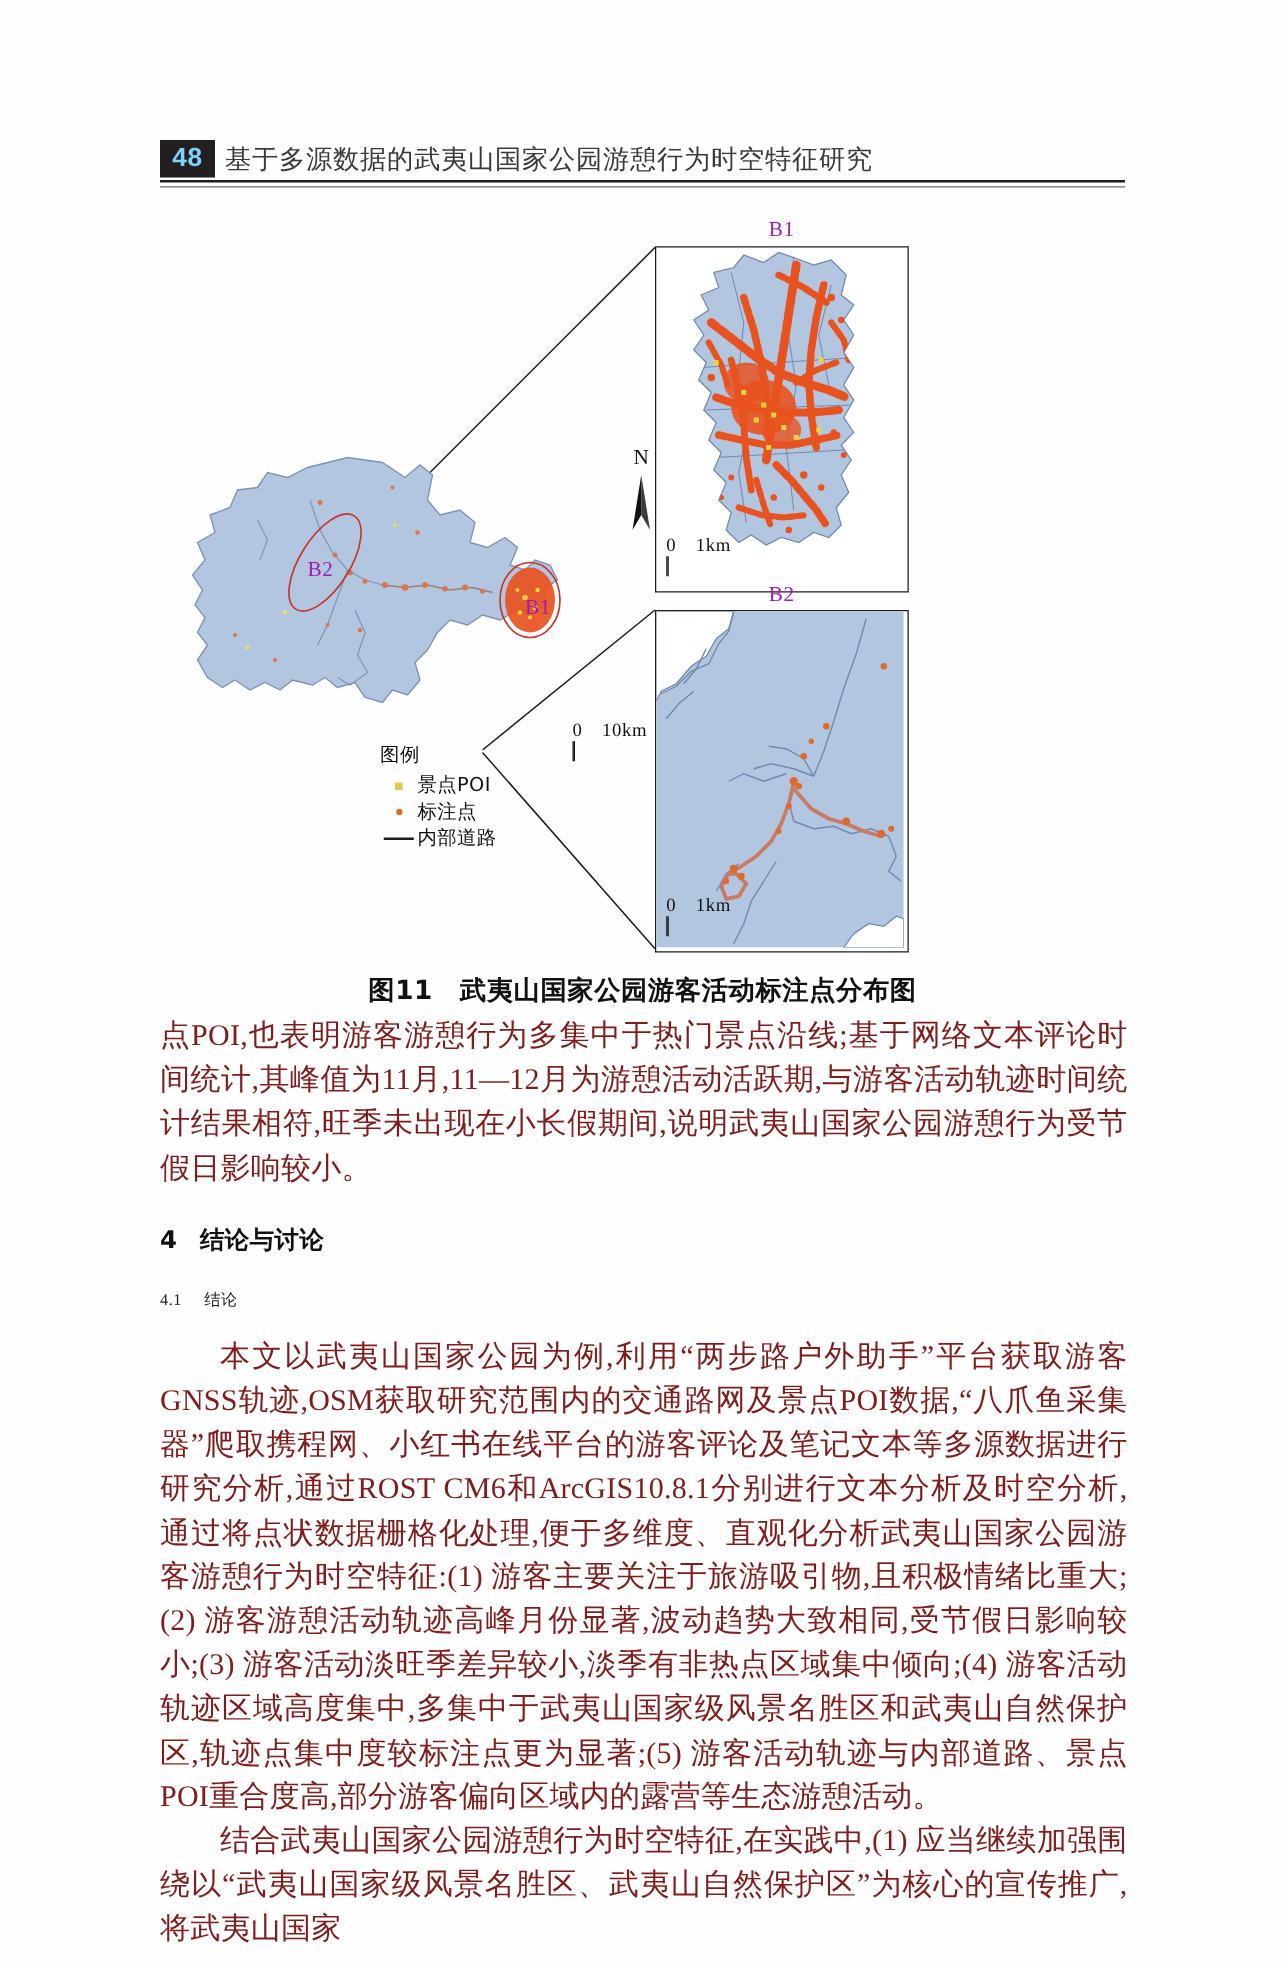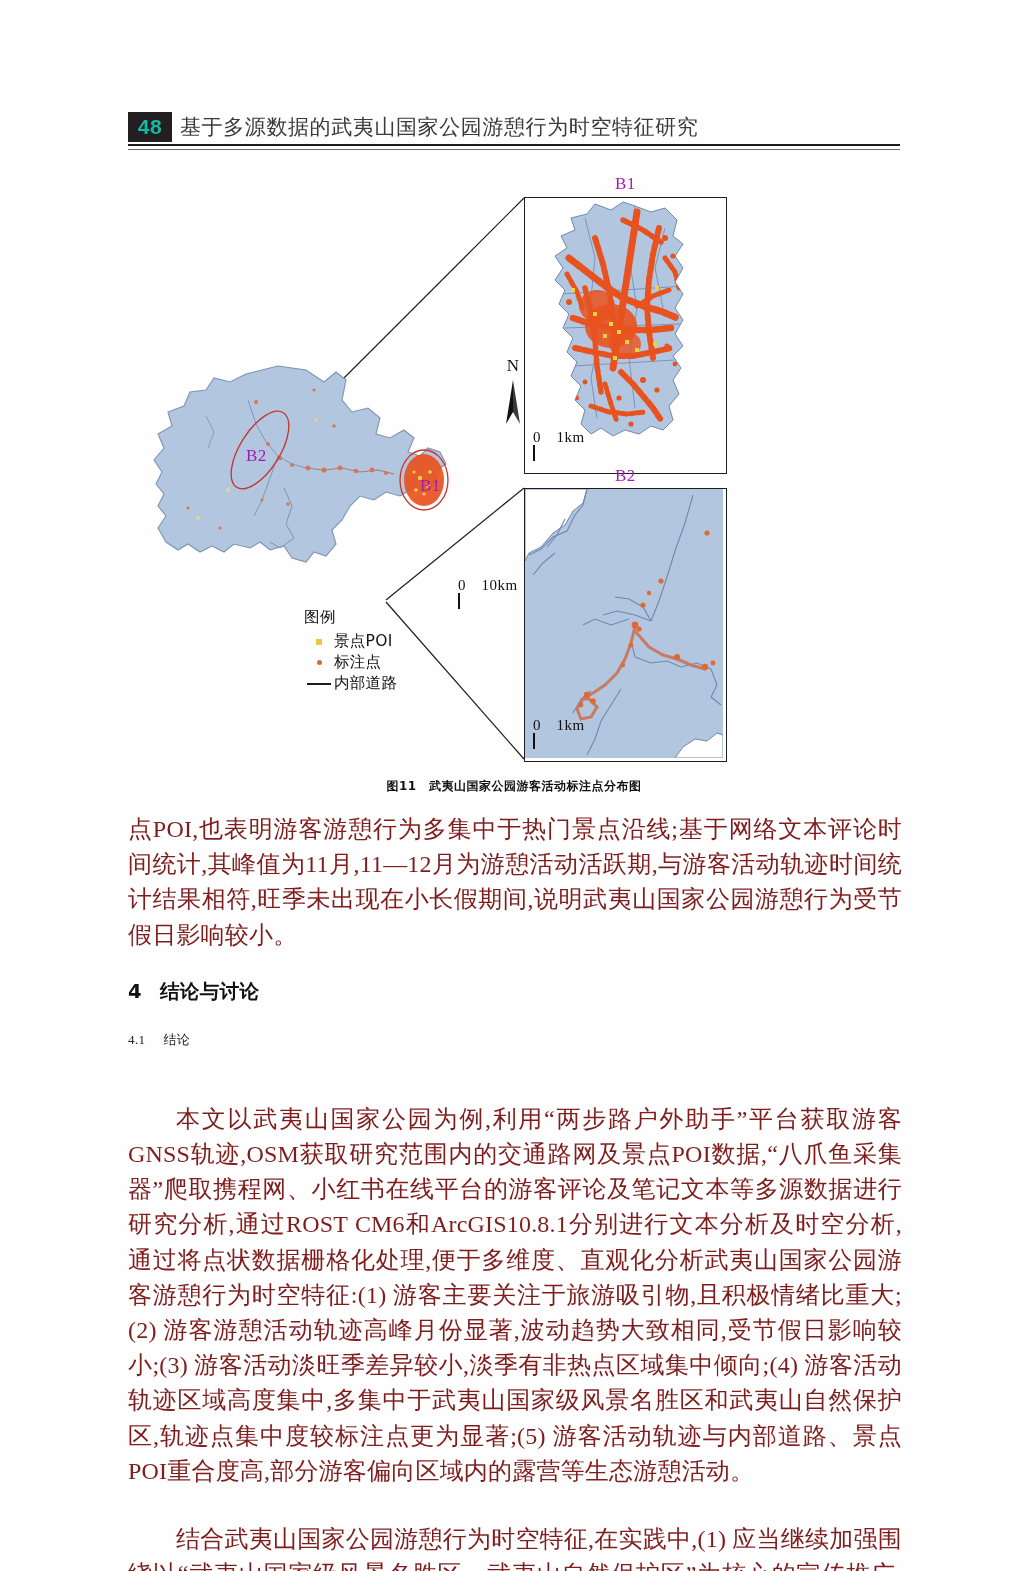--- a/index.html
+++ b/index.html
@@ -32,21 +32,21 @@
     width: 772px;
     height: 40px;
   }
   .page-num-box {
     position: absolute;
     left: 0;
     top: 0;
     width: 44px;
     height: 30px;
     background: #231f20;
-    color: #14b8a6;
+    color: #7dd3fc;
     font-family: "Liberation Sans", sans-serif;
     font-weight: bold;
     font-size: 21px;
     line-height: 30px;
     text-align: center;
     letter-spacing: 0.5px;
   }
   .header-title {
     position: absolute;
     left: 52px;
@@ -78,21 +78,21 @@
   }
 
   .fig-caption {
     position: absolute;
     left: 0;
     top: 608px;
     width: 772px;
     text-align: center;
     font-family: "DejaVu Sans", sans-serif;
     font-weight: bold;
-    font-size: 12px;
+    font-size: 21px;
     letter-spacing: 0.5px;
     color: #111;
   }
 
   
   .panel-label {
     position: absolute;
     font-family: "Liberation Serif", serif;
     font-size: 17px;
     color: #a21caf;
@@ -153,21 +153,21 @@
     text-align: center;
     font-family: "Liberation Serif", serif;
     font-size: 17px;
     color: #111;
   }
 
   
   .legend {
     position: absolute;
     left: 176px;
-    top: 437px;
+    top: 424px;
     width: 160px;
     font-family: "DejaVu Sans", sans-serif;
     color: #111;
   }
   .legend-title {
     font-size: 15.5px;
     margin-bottom: 3px;
     letter-spacing: 0.5px;
   }
   .legend-row {
@@ -205,21 +205,21 @@
   }
   p.para {
     margin: 0;
     font-size: 24px;
     line-height: 35.2px;
     text-align: justify;
     text-justify: inter-ideograph;
     letter-spacing: 0.2px;
     color: #7f1d1d;
   }
-  p.indent { text-indent: 2em; margin-top: 33px; }
+  p.indent { text-indent: 2em; }
 
   h2.sec {
     margin: 0;
     font-family: "DejaVu Sans", sans-serif;
     font-weight: bold;
     font-size: 19.5px;
     line-height: 30px;
     color: #111;
     letter-spacing: 0.4px;
   }

